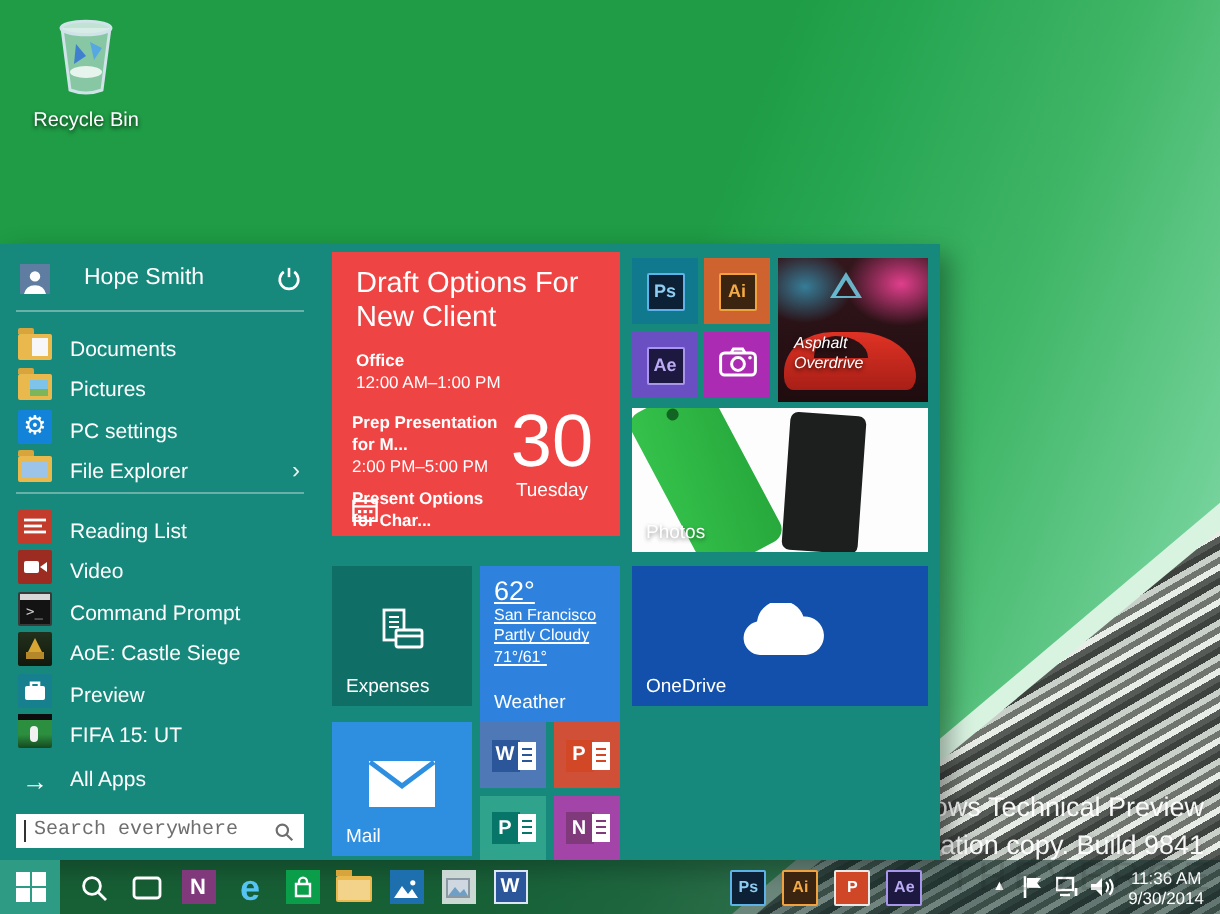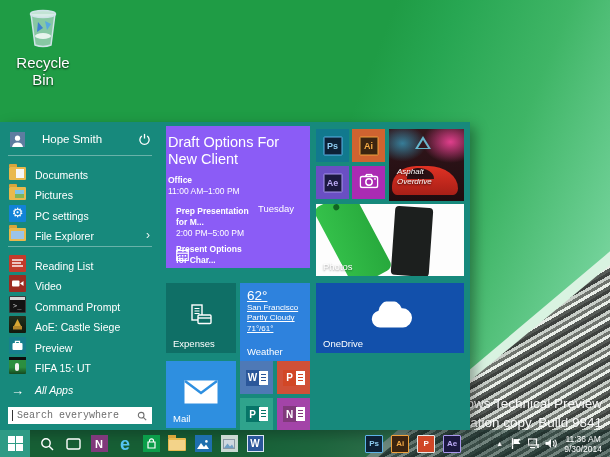--- a/index.html
+++ b/index.html
@@ -10,42 +10,42 @@
       radial-gradient(150% 100% at 112% 112%, rgba(255,255,255,.50), rgba(255,255,255,0) 42%),
       linear-gradient(112deg,#1f9c45 0%,#1f9c45 50%,#27a652 58%,#3fb566 72%,#6fd096 88%,#9fe4bb 100%);}
 
   
   .blinds-under{position:absolute;inset:0;clip-path:polygon(60% 100%,100% 55%,100% 100%);
     background:#d9f3e1;z-index:1;}
   .blinds{position:absolute;inset:0;clip-path:polygon(62% 100%,100% 58%,100% 100%);
     background:repeating-linear-gradient(150deg,#3e423f 0 3px,#c9cfc9 3px 6px,#70756f 6px 9px,#e8ede7 9px 12px,#565b57 12px 15px);
     z-index:1;}
   .recycle-bin{position:absolute;left:10px;top:8px;width:66px;text-align:center;z-index:2;cursor:default;}
-  .recycle-bin .rb-label{font-size:15px;color:#fff;text-shadow:0 1px 2px rgba(0,0,0,.8);margin-top:2px;}
+  .recycle-bin .rb-label{font-size:10px;color:#fff;text-shadow:0 1px 2px rgba(0,0,0,.8);margin-top:2px;}
   .watermark{position:absolute;right:8px;top:394px;text-align:right;z-index:2;
     font-size:13.5px;line-height:19px;color:rgba(255,255,255,.95);text-shadow:0 0 3px rgba(0,0,0,.25);}
   .verge{position:absolute;right:2px;bottom:6px;z-index:6;font-size:20px;font-weight:normal;
     letter-spacing:3px;color:rgba(20,20,20,.14);pointer-events:none;}
 
   
   .start-menu{position:absolute;left:0;top:122px;width:470px;height:308px;background:#17897C;
     z-index:4;box-shadow:5px 5px 12px rgba(0,0,0,.35);display:flex;}
   .left-panel{width:160px;height:100%;padding:5px 8px 6px 8px;display:flex;flex-direction:column;}
   .lp-header{display:flex;align-items:center;height:24px;flex:0 0 auto;}
   .avatar{width:15px;height:15px;background:#5e7da0;display:flex;align-items:flex-end;justify-content:center;overflow:hidden;margin-left:2px;}
   .user-name{font-size:11.5px;margin-left:17px;flex:1;}
   .power-btn{width:16px;height:16px;display:flex;align-items:center;justify-content:center;cursor:pointer;}
   .lp-sep{height:1px;background:rgba(255,255,255,.35);margin:4px 0 4px 0;flex:0 0 auto;}
   .lp-item{display:flex;align-items:flex-end;height:20.5px;flex:0 0 auto;cursor:pointer;}
   .lp-ico{width:17px;height:17px;margin-right:9px;position:relative;flex:0 0 auto;margin-left:1px;}
   .lp-label{font-size:10.5px;white-space:nowrap;}
   .lp-chev{margin-left:auto;font-size:12px;color:#e8f5f2;padding-right:2px;}
   .allapps-row{display:flex;align-items:center;height:20px;margin-top:auto;cursor:pointer;flex:0 0 auto;}
   .allapps-arrow{width:17px;margin-right:9px;font-size:13px;text-align:center;margin-left:1px;}
-  .allapps-label{font-size:10.5px;font-style:italic;}
+  .allapps-label{font-size:10.5px;}
   .search-box{margin-top:7px;height:17px;background:#fff;display:flex;align-items:center;
     padding:0 5px 0 4px;flex:0 0 auto;}
   .search-caret{width:1px;height:11px;background:#333;margin-right:2px;}
   .search-box input{border:0;outline:0;flex:1;font-size:10px;color:#444;
     font-family:Liberation Mono, monospace;background:transparent;min-width:0;}
   .search-box input::placeholder{color:#6e6e6e;opacity:1;}
 
   
   .sq{position:absolute;inset:0;border-radius:1px;}
 
@@ -53,21 +53,21 @@
   .folder{position:absolute;left:0;right:0;top:3px;bottom:1px;background:#e9b94d;border-radius:1px;}
   .folder:before{content:"";position:absolute;left:0;top:-3px;width:8px;height:3px;background:#d8a53c;border-radius:1px 1px 0 0;}
   .folder .paper{position:absolute;right:2px;top:2px;width:8px;height:9px;background:#f7f7f7;}
   .folder .pic{position:absolute;right:2px;top:3px;width:9px;height:8px;background:linear-gradient(#7ec4ea 55%,#7db55b 45%);}
   .folder .blue{position:absolute;left:2px;right:2px;top:3px;bottom:2px;background:#9bc4e8;}
 
   
   .tiles{position:relative;flex:1;height:100%;}
   .tile{position:absolute;cursor:pointer;overflow:hidden;}
   .tile-label{position:absolute;left:7px;bottom:4px;font-size:9.5px;color:#fff;}
-  .t-calendar{left:6px;top:4px;width:144px;height:142px;background:#8b5cf6;padding:8px 2px;}
+  .t-calendar{left:6px;top:4px;width:144px;height:142px;background:#ef4444;padding:8px 12px;}
   .cal-title{font-size:14.5px;line-height:1.18;font-weight:normal;}
   .cal-ev{margin-top:7px;font-size:8.5px;line-height:1.3;}
   .cal-ev b{font-weight:bold;}
   .cal-bottom{position:absolute;left:10px;right:8px;top:80px;display:flex;}
   .cal-bl{flex:1;font-size:8.5px;line-height:1.3;}
   .cal-bl .ev{margin-bottom:5px;}
   .cal-date{width:52px;text-align:center;margin-top:-4px;}
   .cal-num{font-size:37px;line-height:1;font-weight:300;}
   .cal-day{font-size:9.5px;margin-top:1px;}
   .cal-glyph{position:absolute;left:10px;bottom:7px;}
@@ -313,30 +313,31 @@
         </svg>
       </div>
     </div>
 
     <div class="tiles">
 
       <div class="tile t-calendar">
         <div class="cal-title">Draft Options For New Client</div>
         <div class="cal-ev">
           <b>Office</b><br>
-          <span>11:00 AM–1:00 PM</span>
+          <span>12:00 AM–1:00 PM</span>
         </div>
         <div class="cal-bottom">
           <div class="cal-bl">
             <div class="ev"><b>Prep Presentation for M...</b><br>
               <span>2:00 PM–5:00 PM</span></div>
             <div class="ev"><b>Present Options for Char...</b><br>
               <span>Tomorrow: 9:00 AM</span></div>
           </div>
           <div class="cal-date">
+            <div class="cal-num">30</div>
             <div class="cal-day">Tuesday</div>
           </div>
         </div>
         <svg class="cal-glyph" width="13" height="12" viewBox="0 0 13 12">
           <rect x="0.7" y="1.5" width="11.6" height="10" fill="none" stroke="#fff" stroke-width="1.2"></rect>
           <line x1="0.7" y1="4.2" x2="12.3" y2="4.2" stroke="#fff" stroke-width="1.2"></line>
           <g fill="#fff">
               <rect x="3" y="6" width="1.6" height="1.6"></rect>
               <rect x="5.8" y="6" width="1.6" height="1.6"></rect>
               <rect x="8.6" y="6" width="1.6" height="1.6"></rect>

